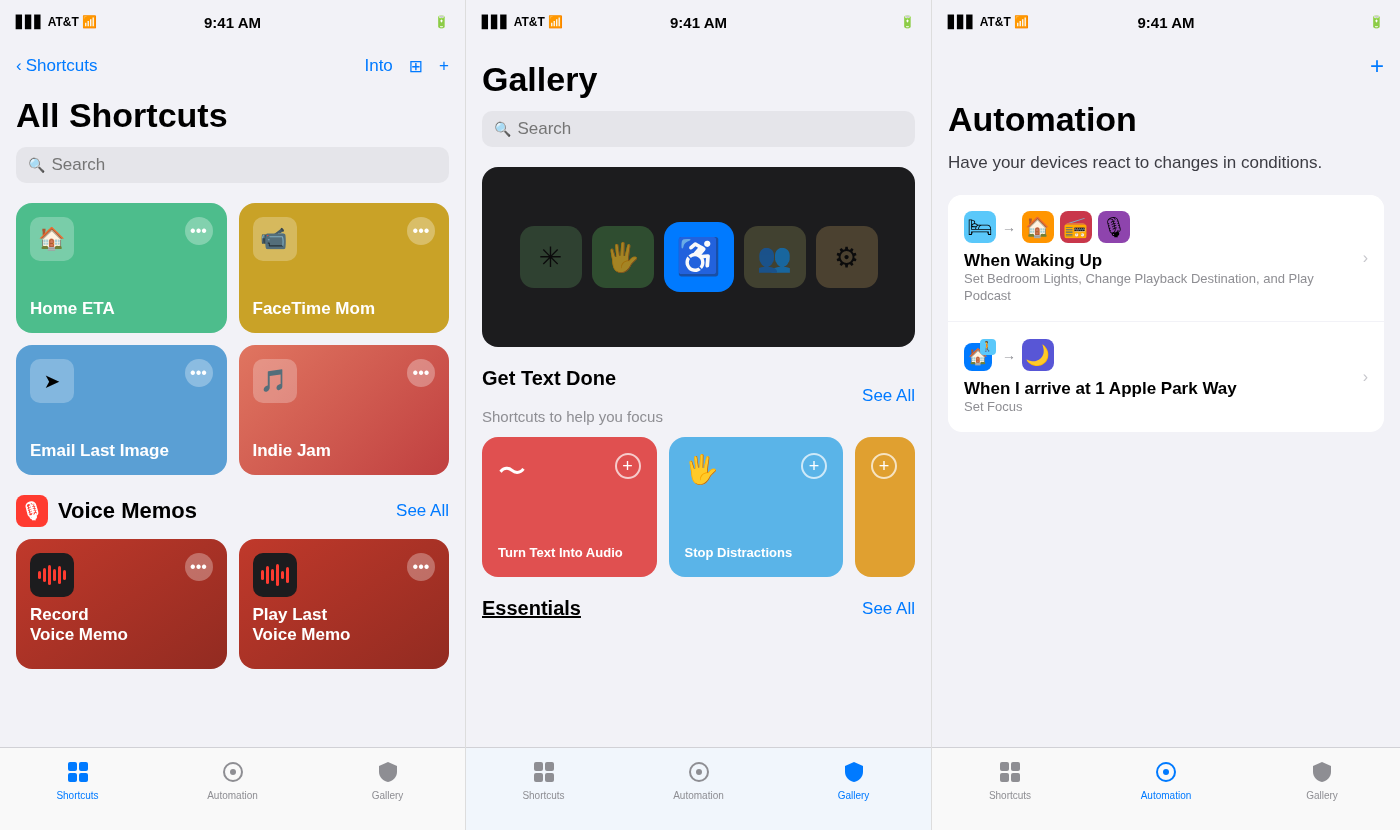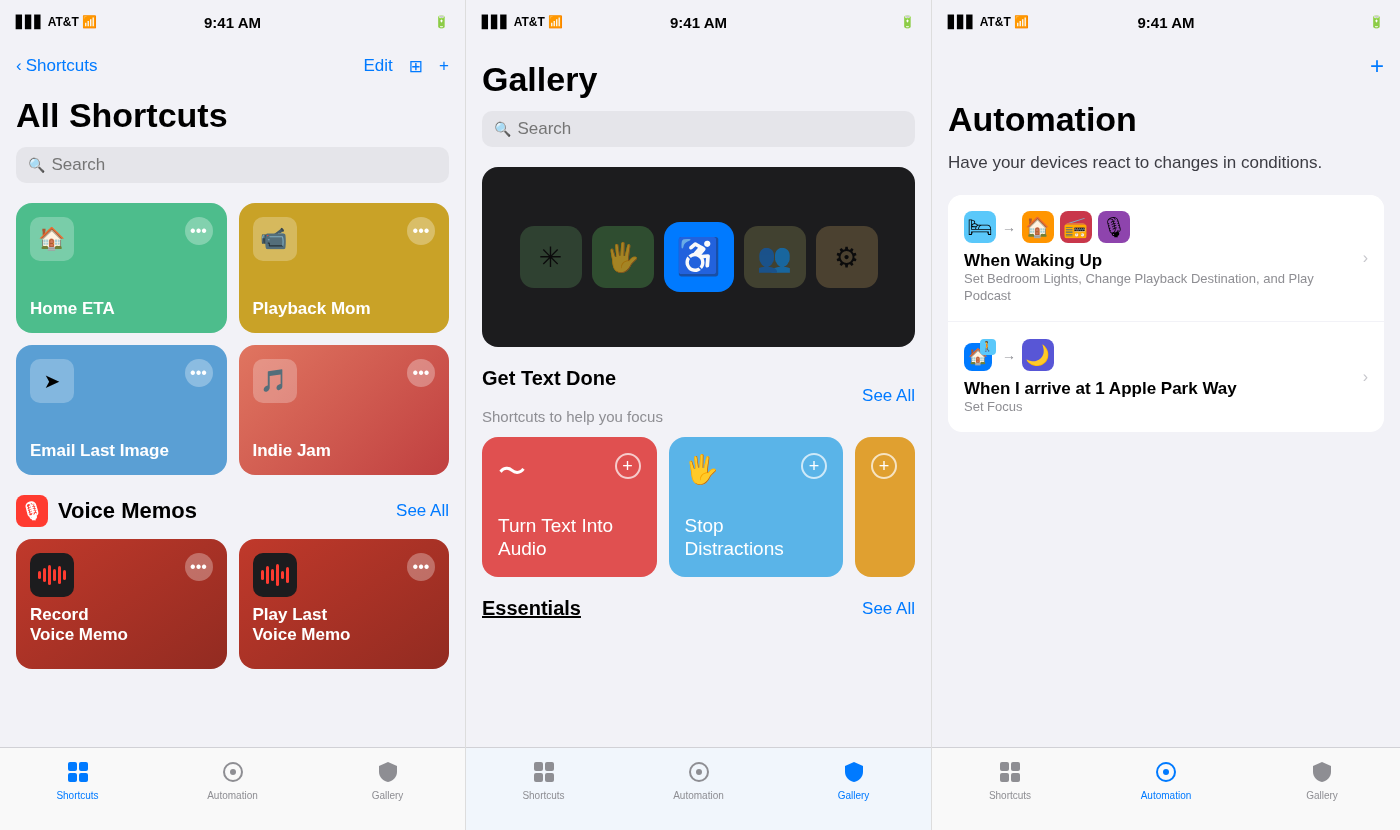--- a/index.html
+++ b/index.html
@@ -318,22 +318,22 @@
       border: 2px solid rgba(255,255,255,0.7);
       border-radius: 50%;
       display: flex;
       align-items: center;
       justify-content: center;
       color: white;
       font-size: 18px;
     }
     .gallery-card-label {
       color: white;
-      font-size: 19px;
-      font-weight: 400;
+      font-size: 13px;
+      font-weight: 700;
       line-height: 1.2;
     }
     .automation-description {
       font-size: 17px;
       color: #3c3c43;
       line-height: 1.4;
       margin-bottom: 20px;
     }
     .personal-section-title {
       font-size: 22px;
@@ -426,21 +426,21 @@
       <span>🔋</span>
     </div>
   </div>
 
   <div class="nav-bar">
     <div class="nav-back">
       <span>‹</span>
       <span>Shortcuts</span>
     </div>
     <div class="nav-actions">
-      <span class="nav-action-text">Edit</span>
+      <span class="nav-action-text">Into</span>
       <span class="nav-action-text">⊞</span>
       <span class="nav-action-text">+</span>
     </div>
   </div>
 
   <div class="content">
     <div class="page-title">All Shortcuts</div>
 
     <div class="search-bar">
       <span class="search-icon-svg">🔍</span>
@@ -455,21 +455,21 @@
           <div class="shortcut-more">•••</div>
         </div>
         <div class="shortcut-label">Home ETA</div>
       </div>
 
       <div class="shortcut-card" style="background: #c9a227;">
         <div class="shortcut-card-top">
           <div class="shortcut-icon" style="background:rgba(255,255,255,0.25);">📹</div>
           <div class="shortcut-more">•••</div>
         </div>
-        <div class="shortcut-label">Playback Mom</div>
+        <div class="shortcut-label">FaceTime Mom</div>
       </div>
 
       <div class="shortcut-card" style="background: #5a9fd4;">
         <div class="shortcut-card-top">
           <div class="shortcut-icon" style="background:rgba(255,255,255,0.25); font-size:20px;">➤</div>
           <div class="shortcut-more">•••</div>
         </div>
         <div class="shortcut-label">Email Last Image</div>
       </div>
 

